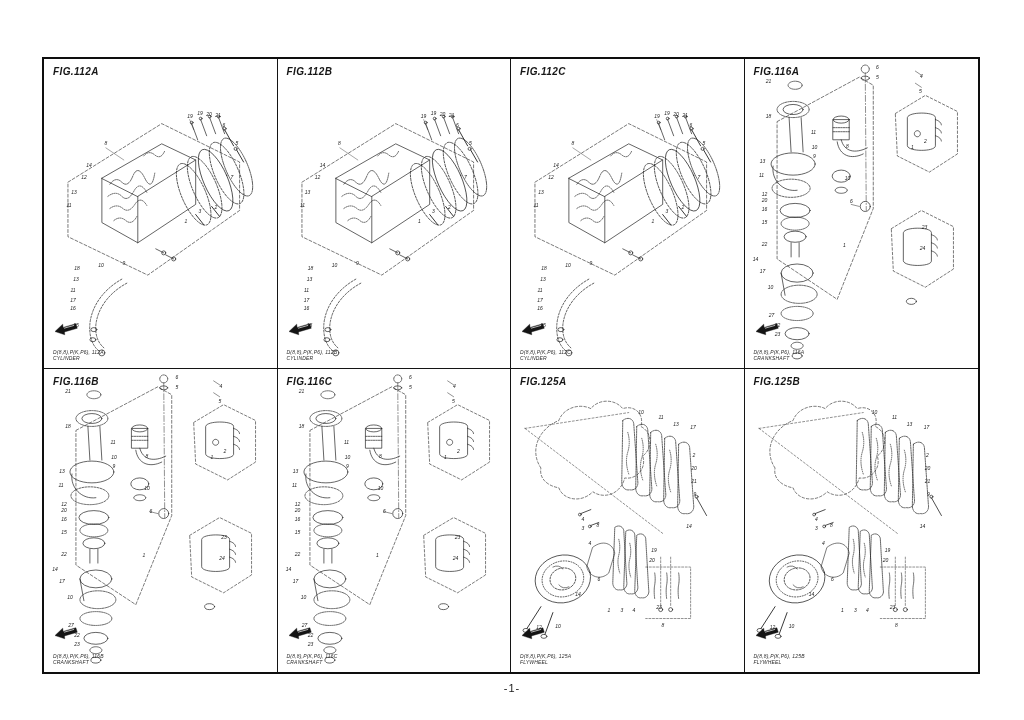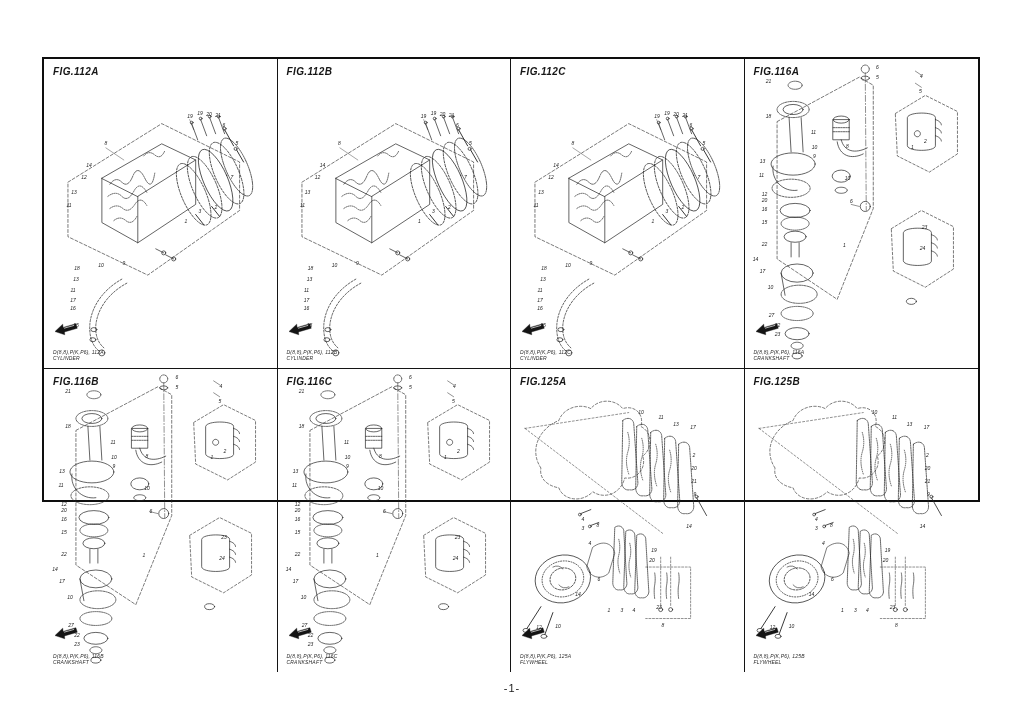--- a/index.html
+++ b/index.html
@@ -3,21 +3,21 @@
 <meta charset="utf-8">
 <style>
   html,body{margin:0;padding:0;}
   body{
     width:1024px;height:720px;position:relative;overflow:hidden;
     background:#ffffff;
     font-family:"Liberation Sans", sans-serif;
     color:#111;
   }
   .sheet-frame{
-    position:absolute;left:42px;top:57px;width:938px;height:445px;
+    position:absolute;left:42px;top:57px;width:938px;height:617px;
     border:2px solid #0e0e0e;
     display:grid;
     grid-template-columns:repeat(4,1fr);
     grid-template-rows:310px 303px;
     background:#fff;
     box-sizing:border-box;
   }
   .panel{
     position:relative;
     border-right:1.5px solid #141414;

